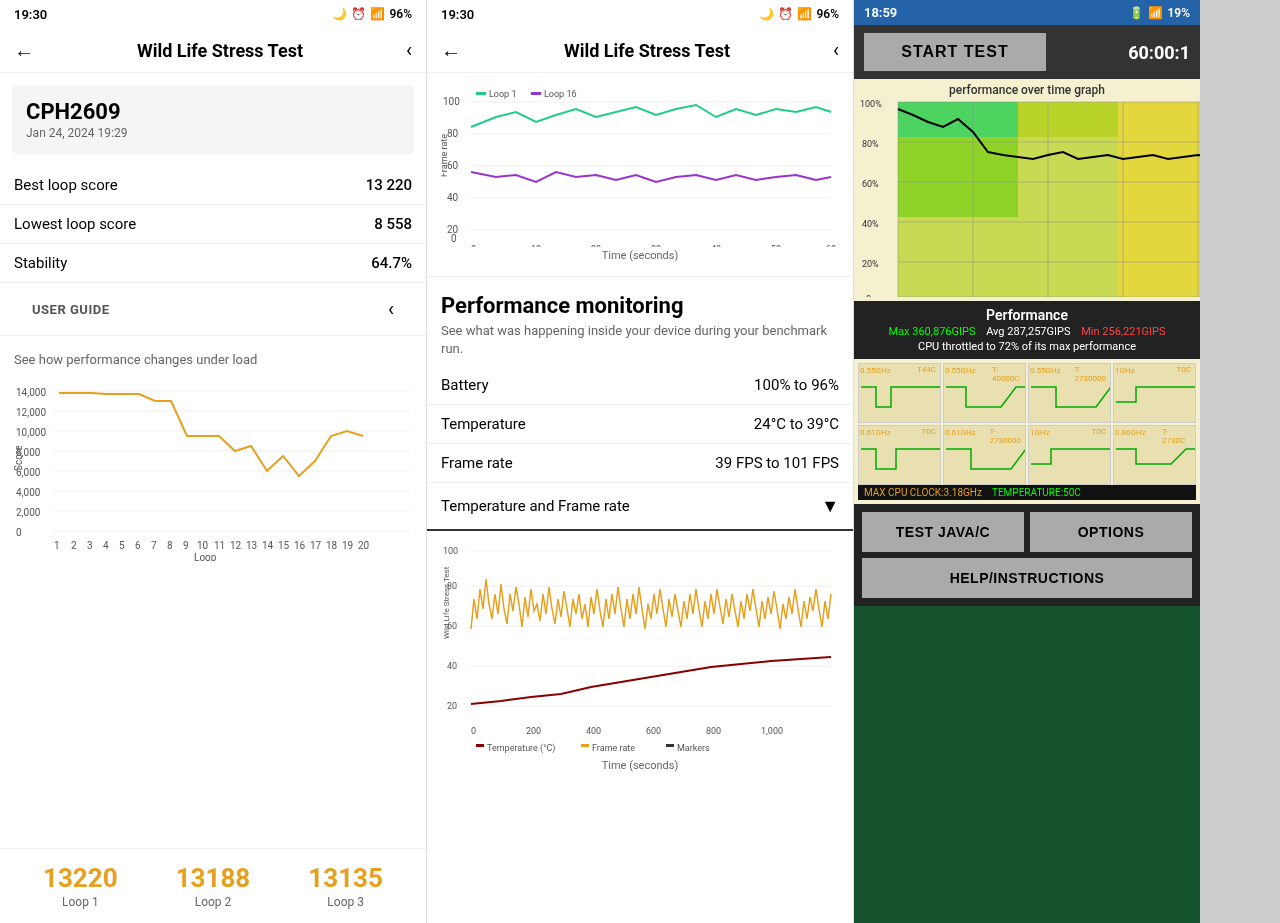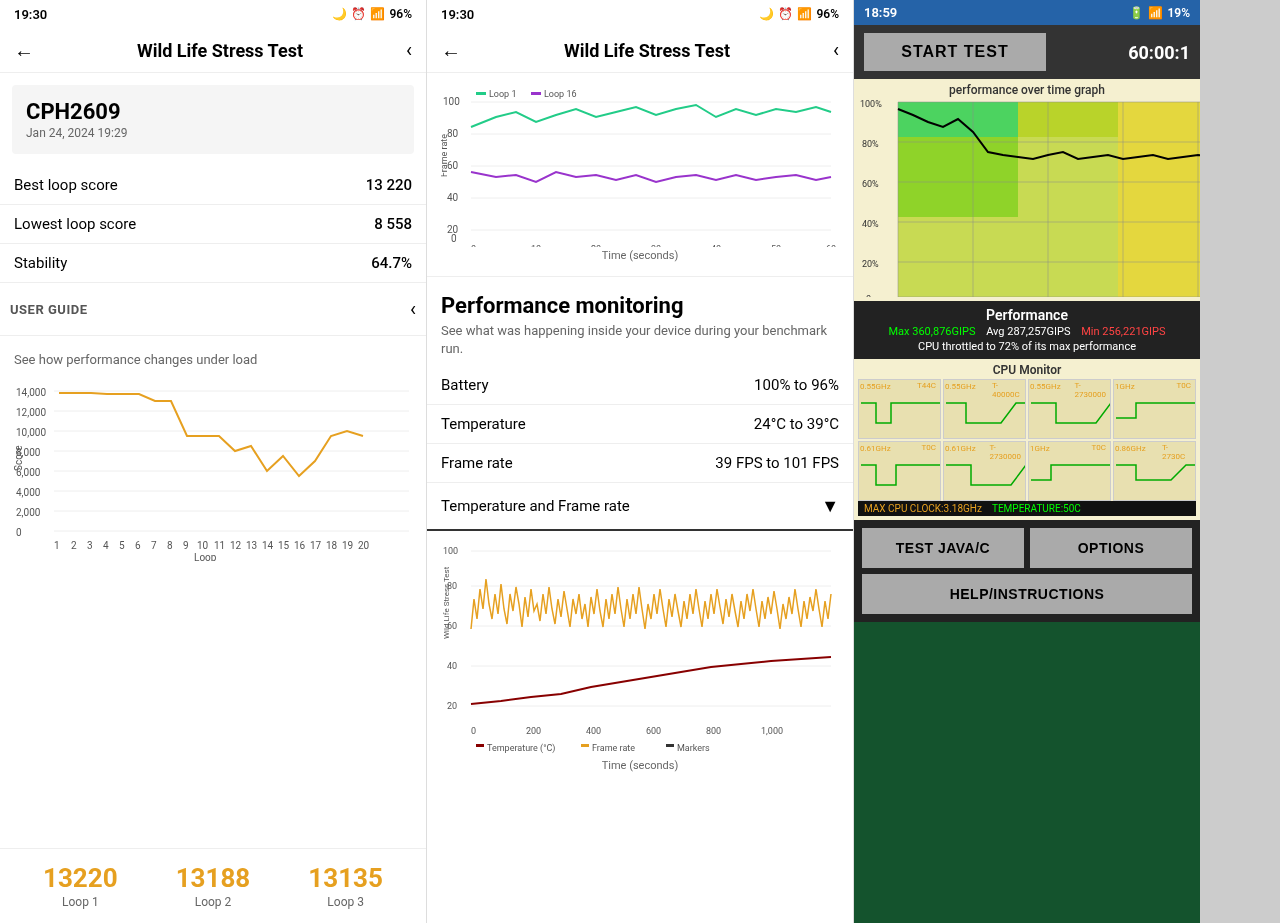--- a/index.html
+++ b/index.html
@@ -74,21 +74,21 @@
       padding: 10px 14px;
       border-bottom: 1px solid #eee;
       font-size: 15px;
       color: #000;
     }
     .score-val { font-weight: 500; }
     .user-guide-row {
       display: flex;
       justify-content: space-between;
       align-items: center;
-      padding: 14px 10px;
+      padding: 14px 32px;
       border-bottom: 1px solid #eee;
     }
     .user-guide-label { font-size: 13px; font-weight: 700; color: #555; letter-spacing: 0.5px; }
 
     .stress-section { padding: 14px; }
     .stress-title { font-size: 22px; font-weight: 700; color: #000; }
     .stress-subtitle { font-size: 13px; color: #666; margin-top: 2px; }
 
     
     .loop-chart-container {
@@ -577,21 +577,20 @@
     <div class="perf-section-title">Performance</div>
     <div class="perf-gips-row">
       <span style="color:#00ff00;">Max <span>360,876GIPS</span></span>
       <span style="color:#fff; margin: 0 8px;"> Avg <span>287,257GIPS</span></span>
       <span style="color:#ff4444;"> Min <span>256,221GIPS</span></span>
     </div>
     <div class="perf-throttle">CPU throttled to 72% of its max performance</div>
   </div>
 
   <div class="cpu-monitor-section">
-    <div class="cpu-monitor-title">CPU Monitor</div>
     <div class="cpu-grid">
 
       <div class="cpu-cell">
         <span class="cpu-cell-label">0.55GHz</span>
         <span class="cpu-cell-temp">T44C</span>
         <svg width="100%" height="45" style="position:absolute;bottom:0;">
           <polyline points="0,10 15,10 15,30 30,30 30,10 45,10 60,10 75,10 90,10 105,10" fill="none" stroke="#00aa00" stroke-width="1.5"></polyline>
         </svg>
       </div>
 

